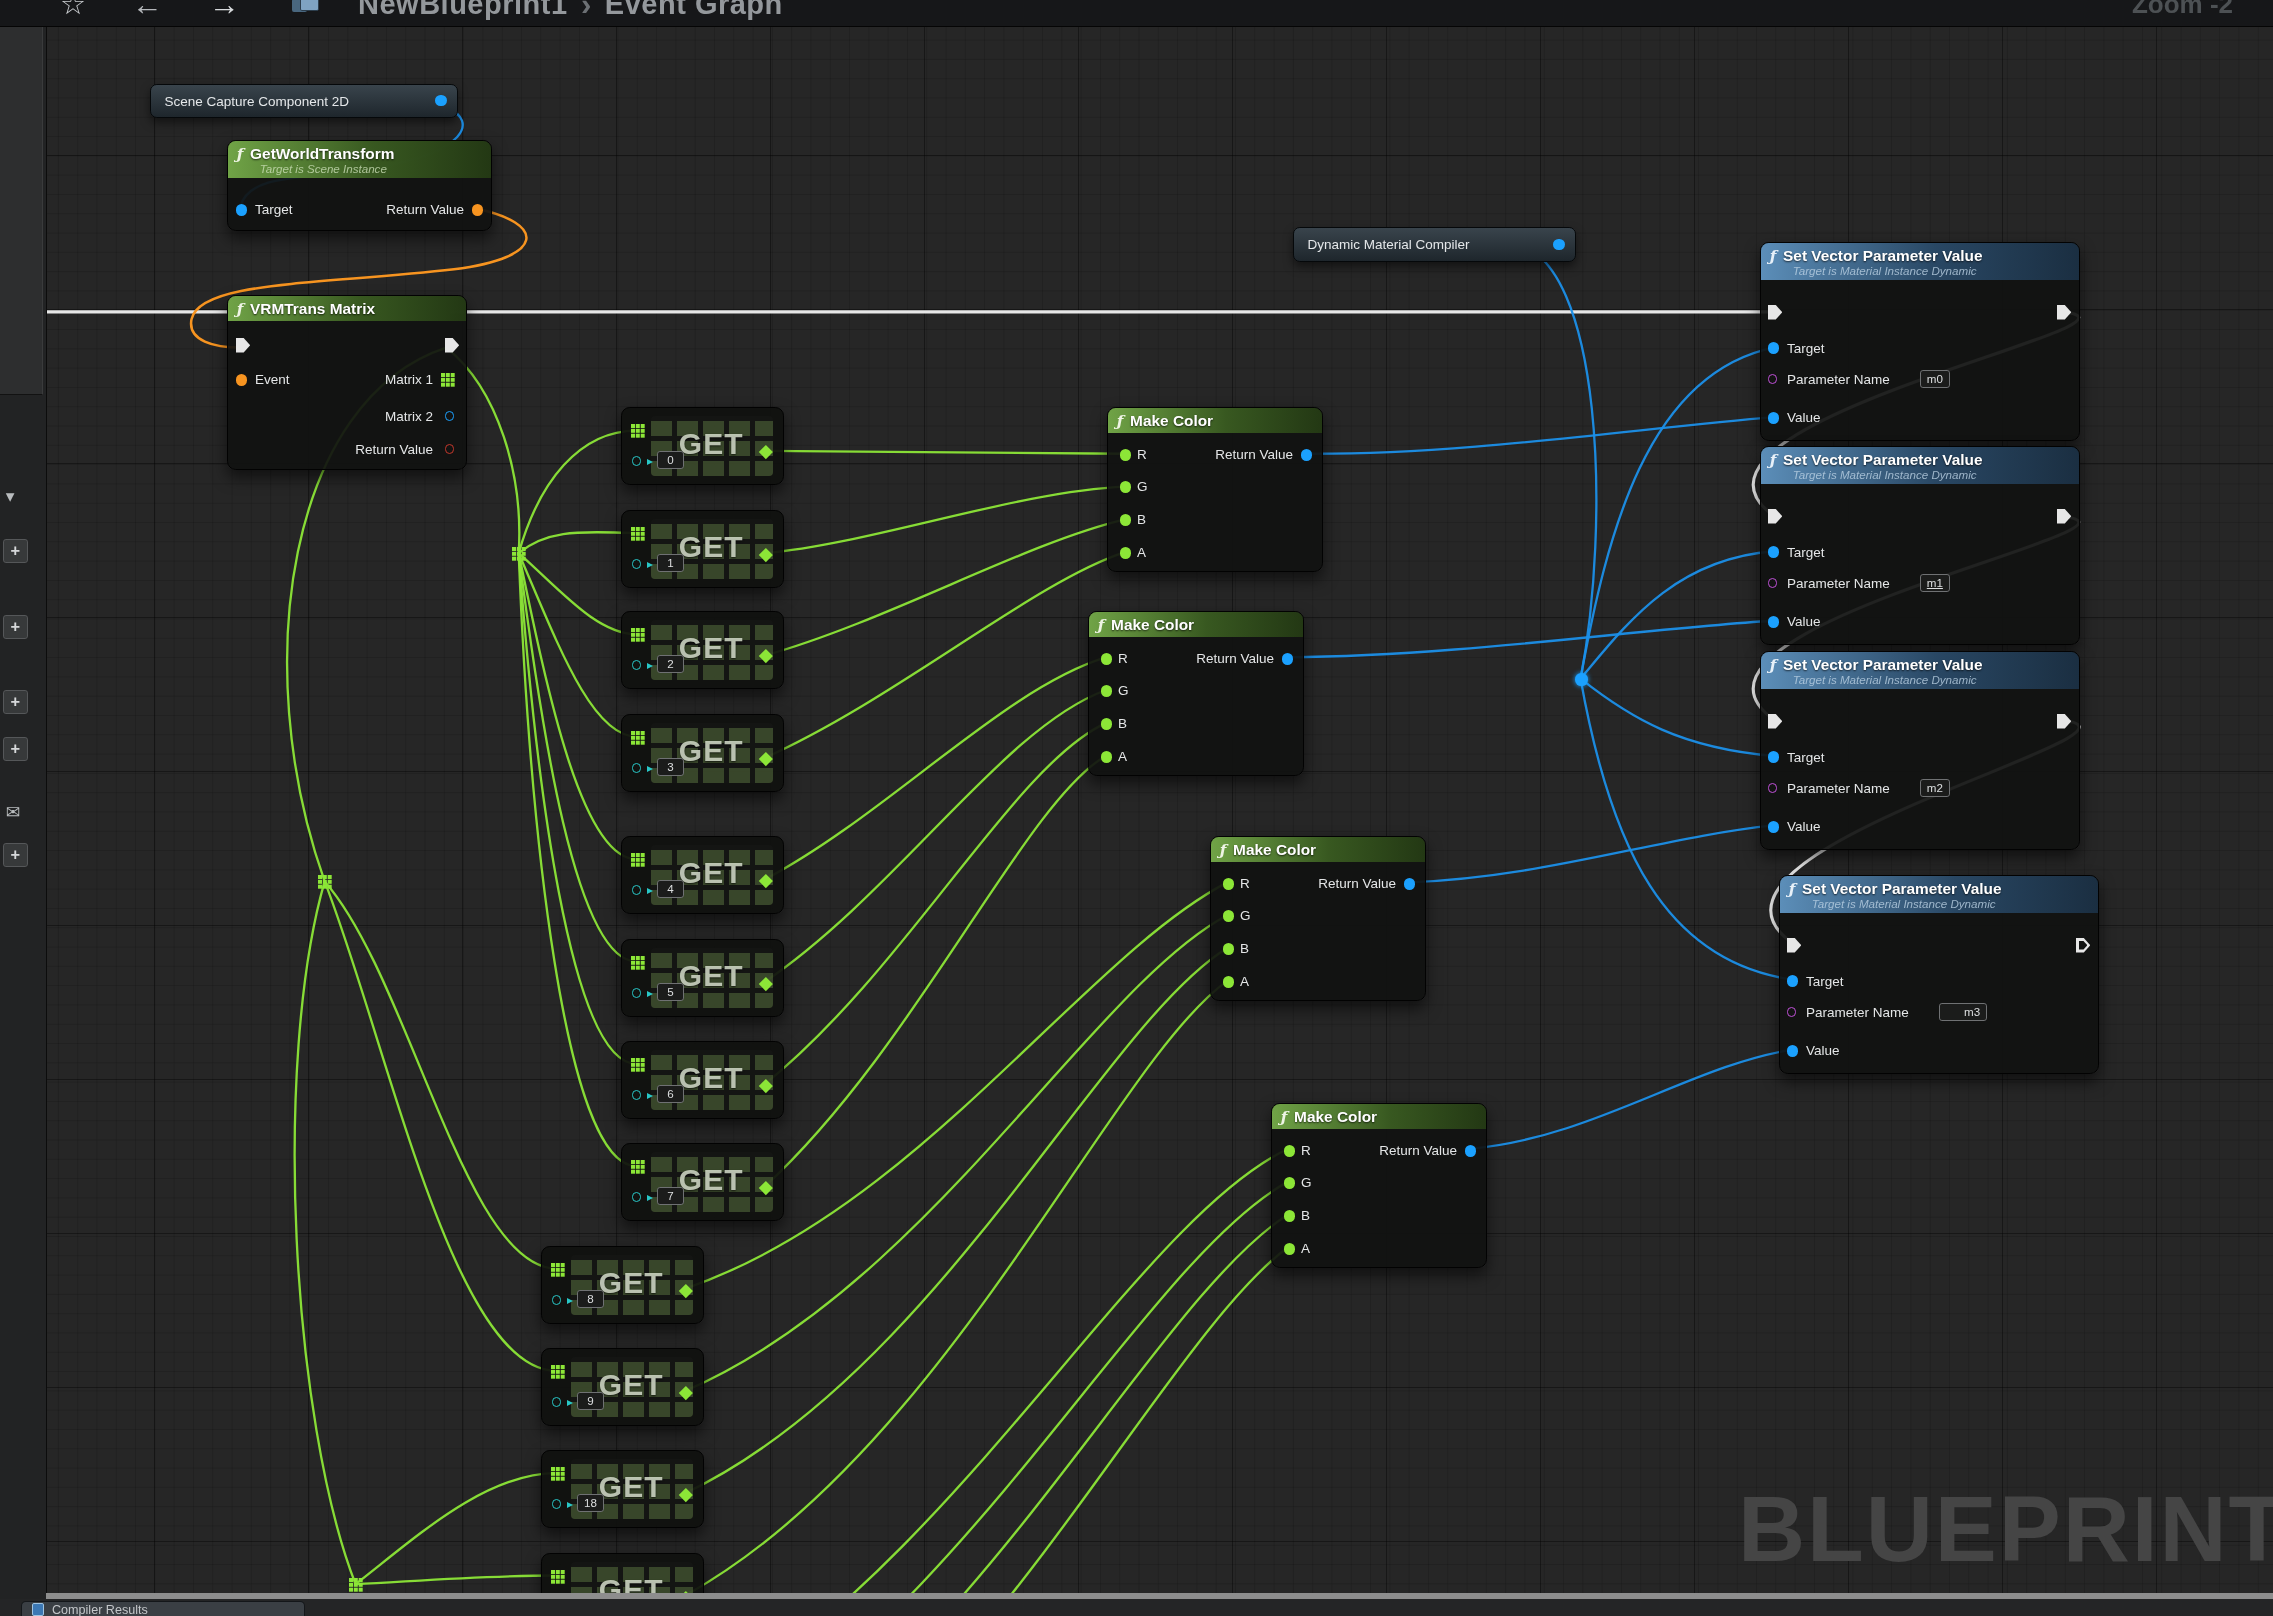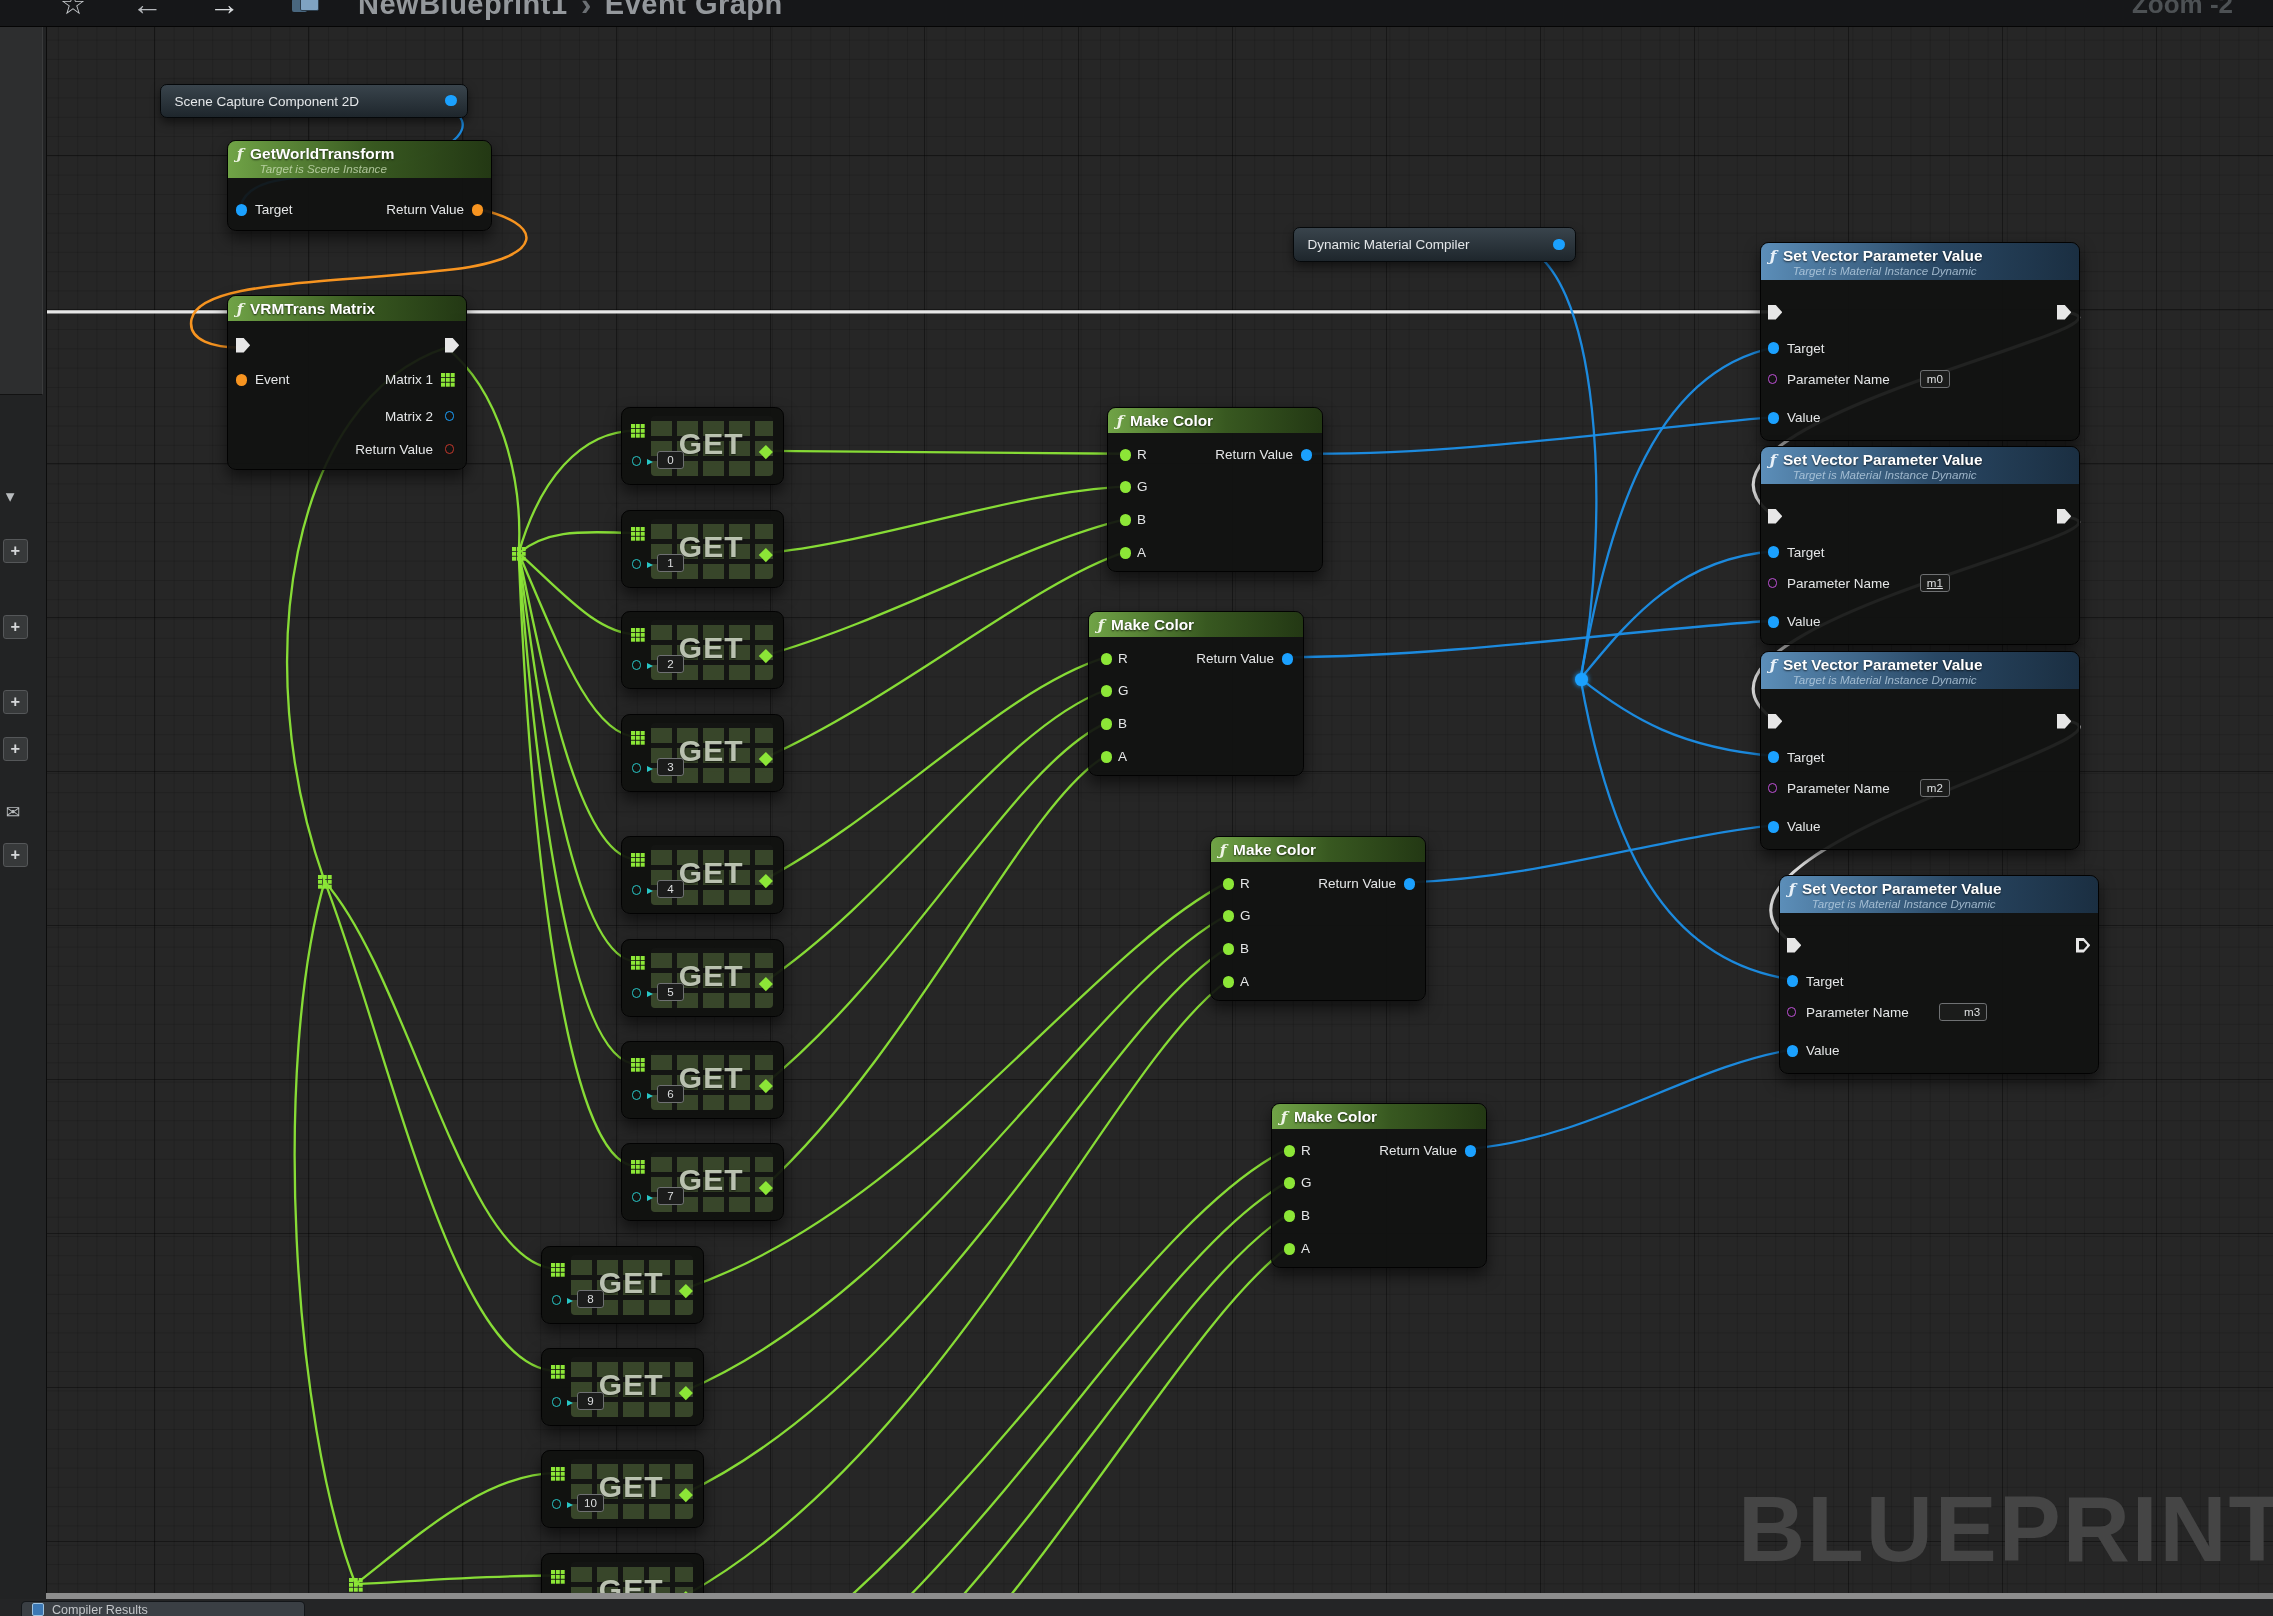--- a/index.html
+++ b/index.html
@@ -205,21 +205,21 @@
           <i></i>
         </span>
       <span class="reroute grid-pin" style="left:318px;top:874px;">
           <i></i>
         </span>
       <span class="reroute grid-pin" style="left:349px;top:1577px;">
           <i></i>
         </span>
       <span id="bp-dot" style="left:1575px;top:672px;"></span>
 
-      <div class="pill" style="left:160px;top:83px;width:263px;height:32px;">
+      <div class="pill" style="left:150px;top:83px;width:263px;height:32px;">
         <span>Scene Capture Component 2D</span>
         <span class="pin pc f-blue" style="right:9.7px;top:9.7px;"></span>
       </div>
 
       <div class="node" style="left:227px;top:139px;width:263px;height:89px;">
         <div class="nhead nhead-green">
           <span class="fnic">ƒ</span><span class="ntitle">GetWorldTransform</span>
           <span class="nsub">Target is Scene Instance</span>
         </div>
         <span class="pin pc f-blue" style="left:7.7px;top:63px;"></span>
@@ -351,21 +351,21 @@
     <span class="valbox index-box" style="left:35px;top:43px;">9</span>
     <span class="pin diamond" style="right:12.6px;top:39px;"></span>
   </div>
         <div class="node get-node" style="width: 161px; height: 76px; left: 541px; top: 1449px;">
     <div class="get-tiles"></div>
     <span class="pin grid-pin" style="left:8.7px;top:16.4px;">
             <i></i>
           </span>
     <span class="pin ref-pin" style="left:9.7px;top:48px;"></span>
     <span class="get-label">GET</span>
-    <span class="valbox index-box" style="left:35px;top:43px;">10</span>
+    <span class="valbox index-box" style="left:35px;top:43px;">18</span>
     <span class="pin diamond" style="right:12.6px;top:39px;"></span>
   </div>
         <div class="node get-node" style="width: 161px; height: 76px; left: 541px; top: 1552px;">
     <div class="get-tiles"></div>
     <span class="pin grid-pin" style="left:8.7px;top:16.4px;">
             <i></i>
           </span>
 
     <span class="get-label">GET</span>
 

